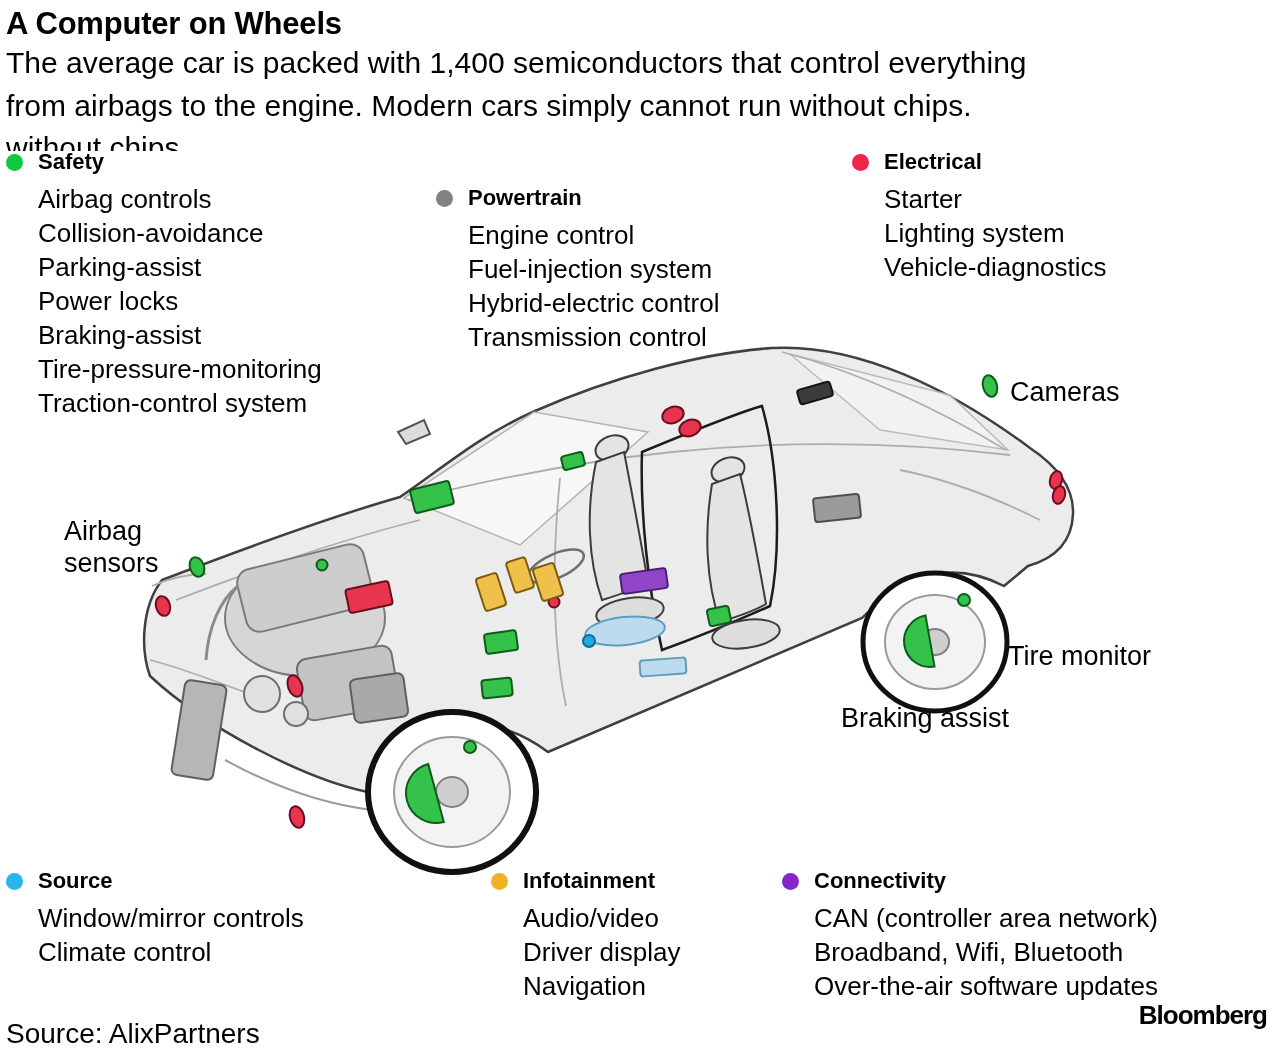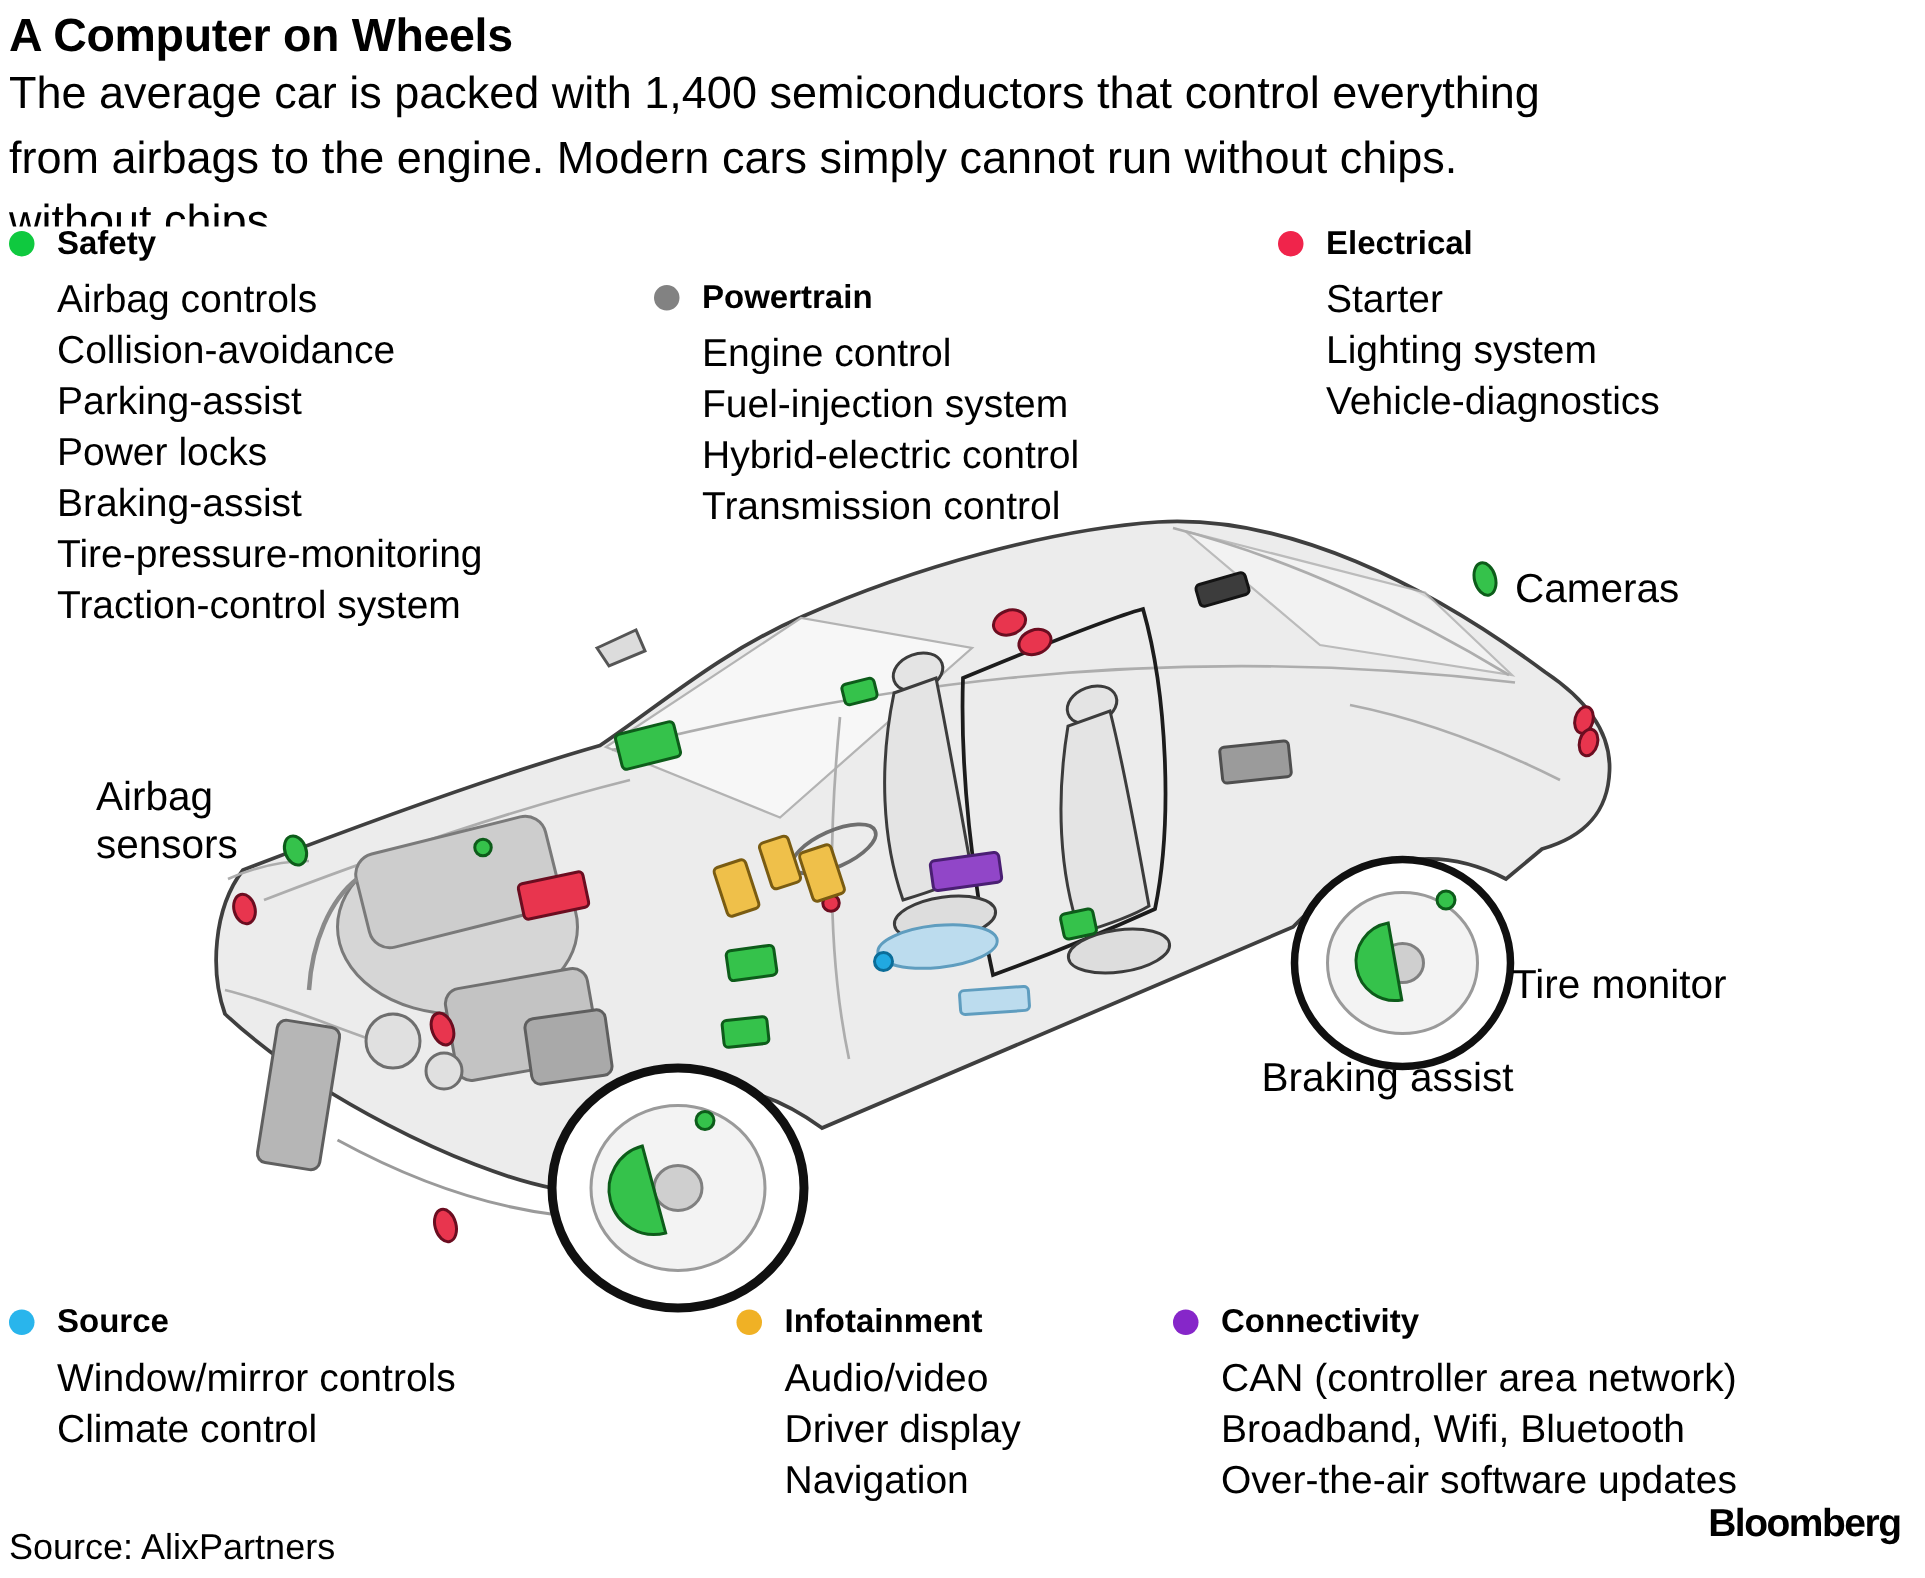--- a/index.html
+++ b/index.html
@@ -9,21 +9,21 @@
     font-family:"Liberation Sans", sans-serif; color:#000; overflow:hidden;
   }
   .title { position:absolute; left:6px; top:6px; font-size:31px; font-weight:700; letter-spacing:-0.2px; }
   .sub1  { position:absolute; left:6px; top:46px;  font-size:30px; }
   .sub2  { position:absolute; left:6px; top:89px;  font-size:30px; }
   .sub-overflow { position:absolute; left:6px; top:131px; height:20px; overflow:hidden; font-size:30px; }
   .legend-col { position:absolute; width:420px; }
   .legend-head { position:relative; font-size:22px; font-weight:700; margin-bottom:7px; }
   .dot { position:absolute; left:-32px; top:5px; width:17px; height:17px; border-radius:50%; }
   .legend-items { list-style:none; font-size:26px; line-height:34px; }
-  .source { position:absolute; left:6px; top:1018px; font-size:24px; }
+  .source { position:absolute; left:6px; top:1018px; font-size:28px; }
   .logo { position:absolute; right:16px; top:1000px; font-size:26px; font-weight:700; letter-spacing:-1px; }
   #car-svg { position:absolute; left:0; top:0; }
   #label-layer text { font-family:"Liberation Sans", sans-serif; font-size:27px; fill:#000; }
 </style>
 </head>
 <body>
 
 <div class="page">
 
   <svg id="car-svg" width="1283" height="1052" viewBox="0 0 1283 1052">

